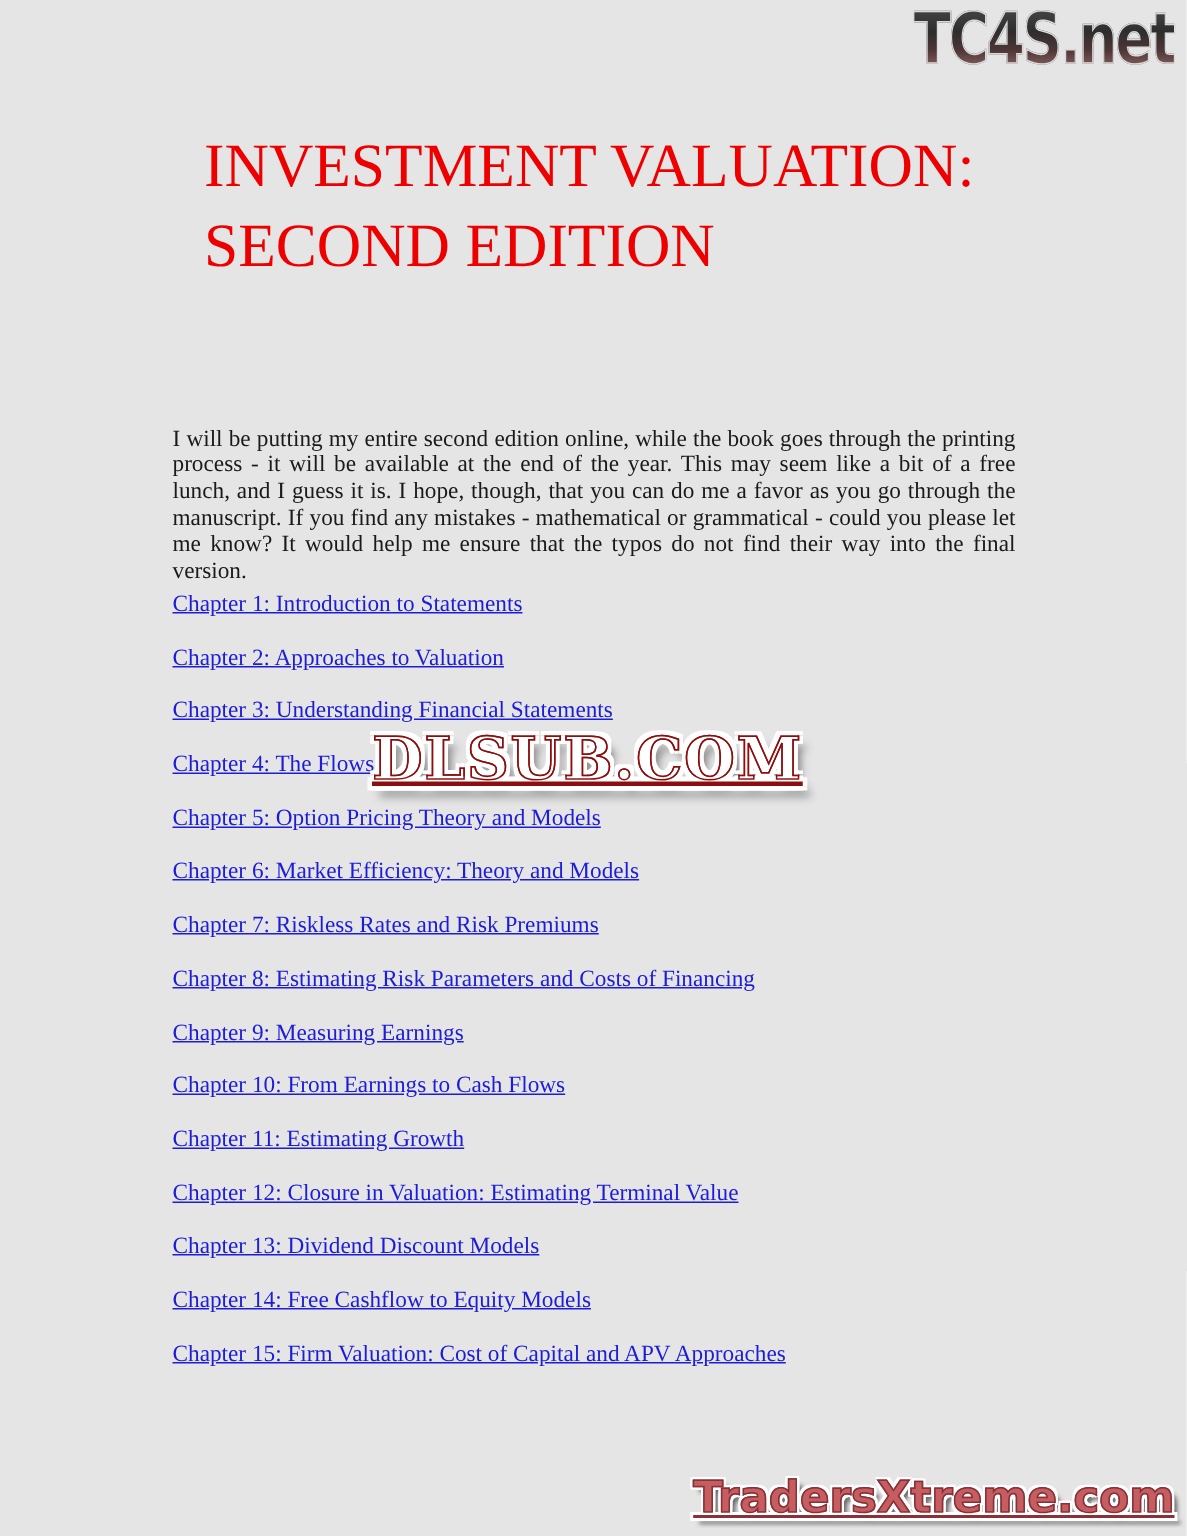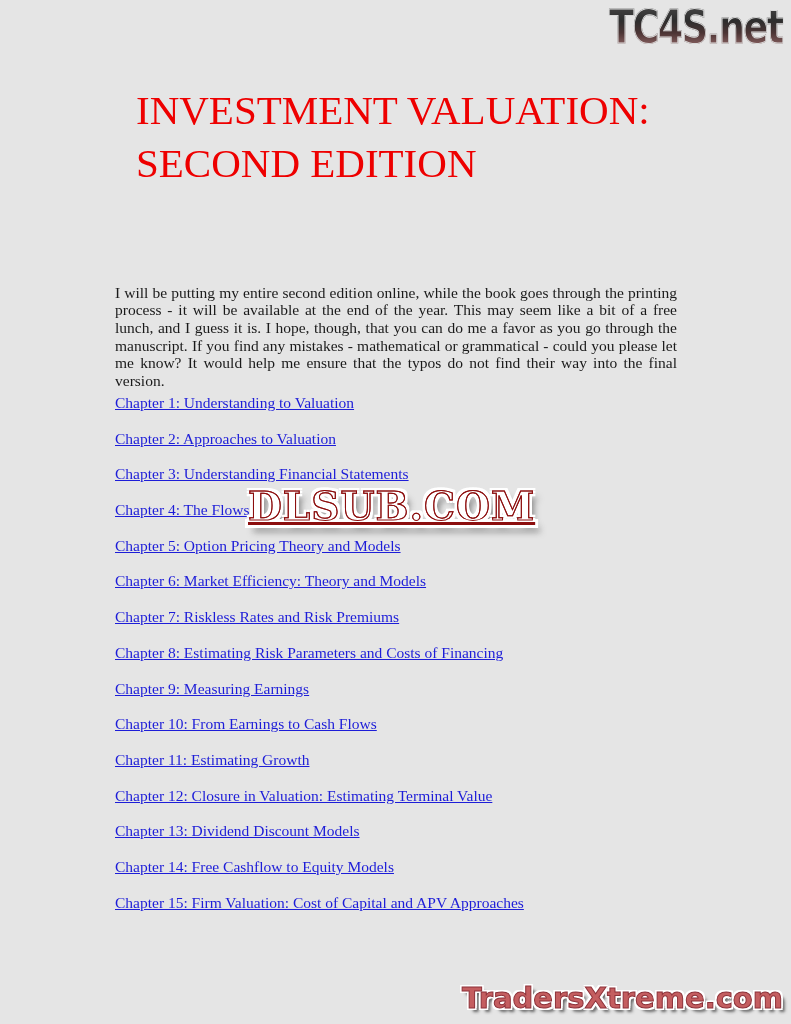--- a/index.html
+++ b/index.html
@@ -114,37 +114,38 @@
     font-size: 29px;
     line-height: 32px;
     color: #c45e60;
     -webkit-text-stroke: 1px #8c3038;
     text-shadow:
       -2px -2px 0 #ffffff,  2px -2px 0 #ffffff,
       -2px  2px 0 #ffffff,  2px  2px 0 #ffffff,
        0   -2px 0 #ffffff,  0    2px 0 #ffffff,
       -2px  0   0 #ffffff,  2px  0   0 #ffffff,
        4px  4px 3px rgba(90,90,90,0.9);
+    text-decoration: underline;
   }
 </style>
 </head>
 <body>
 
 <div class="page">
 
   <div class="site-logo">TC4S.net</div>
 
   <div class="title-block">
     <h1>INVESTMENT VALUATION: SECOND EDITION</h1>
   </div>
 
   <p class="intro">I will be putting my entire second edition online, while the book goes through the printing process - it will be available at the end of the year. This may seem like a bit of a free lunch, and I guess it is. I hope, though, that you can do me a favor as you go through the manuscript. If you find any mistakes - mathematical or grammatical - could you please let me know? It would help me ensure that the typos do not find their way into the final version.</p>
 
   <nav class="chapter-list">
-    <a>Chapter 1: Understanding to Valuation</a>
+    <a>Chapter 1: Introduction to Statements</a>
     <a>Chapter 2: Approaches to Valuation</a>
     <a>Chapter 3: Understanding Financial Statements</a>
     <a>Chapter 4: The Flows</a>
     <a>Chapter 5: Option Pricing Theory and Models</a>
     <a>Chapter 6: Market Efficiency: Theory and Models</a>
     <a>Chapter 7: Riskless Rates and Risk Premiums</a>
     <a>Chapter 8: Estimating Risk Parameters and Costs of Financing</a>
     <a>Chapter 9: Measuring Earnings</a>
     <a>Chapter 10: From Earnings to Cash Flows</a>
     <a>Chapter 11: Estimating Growth</a>

